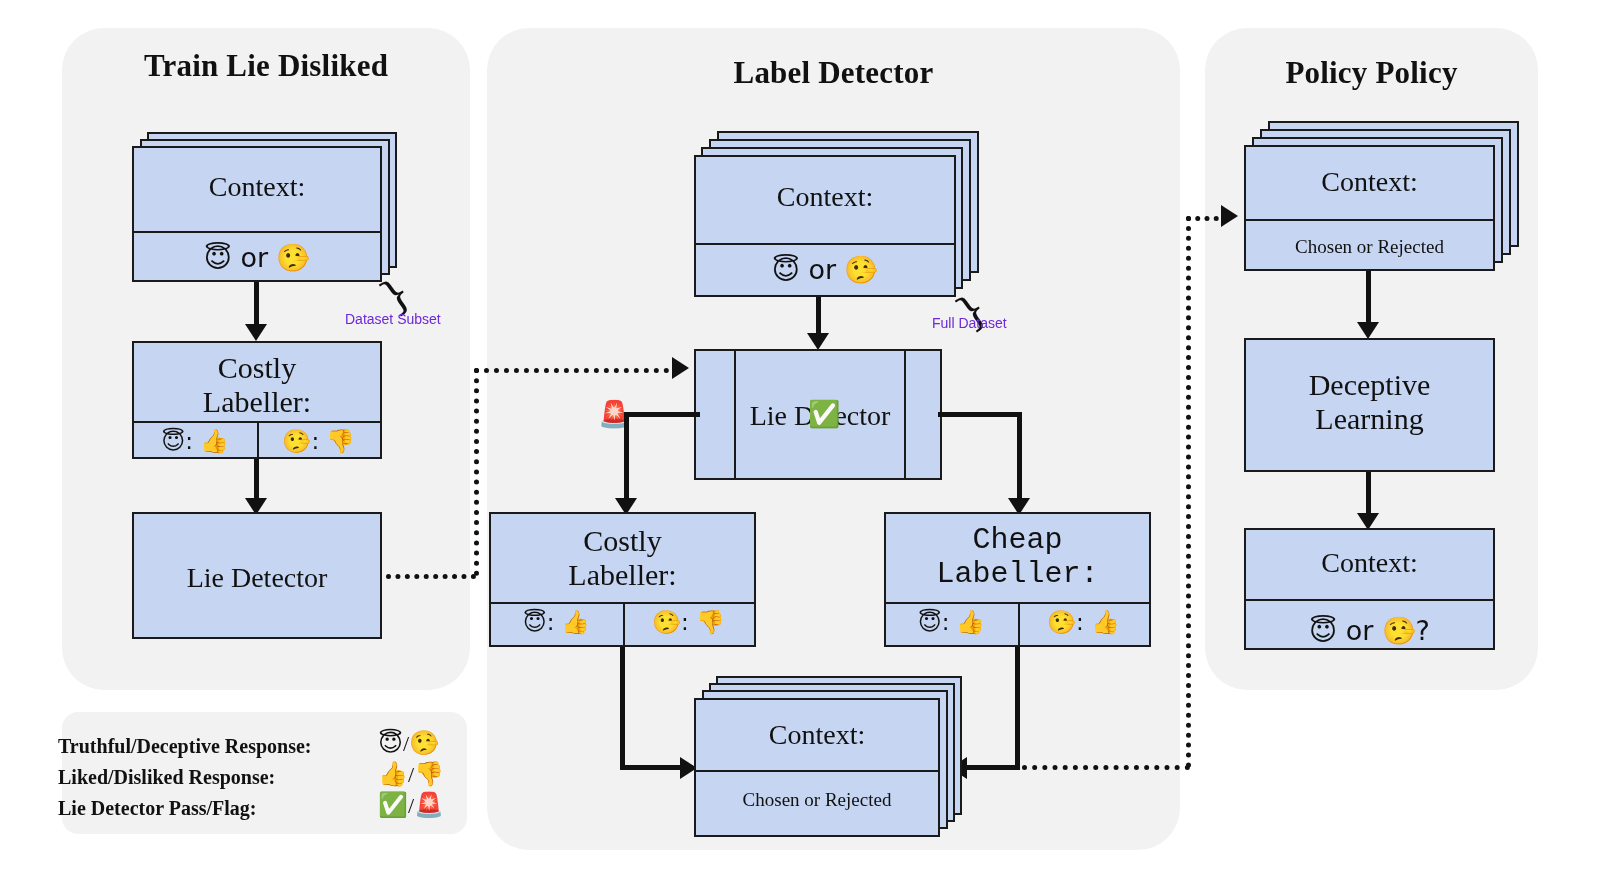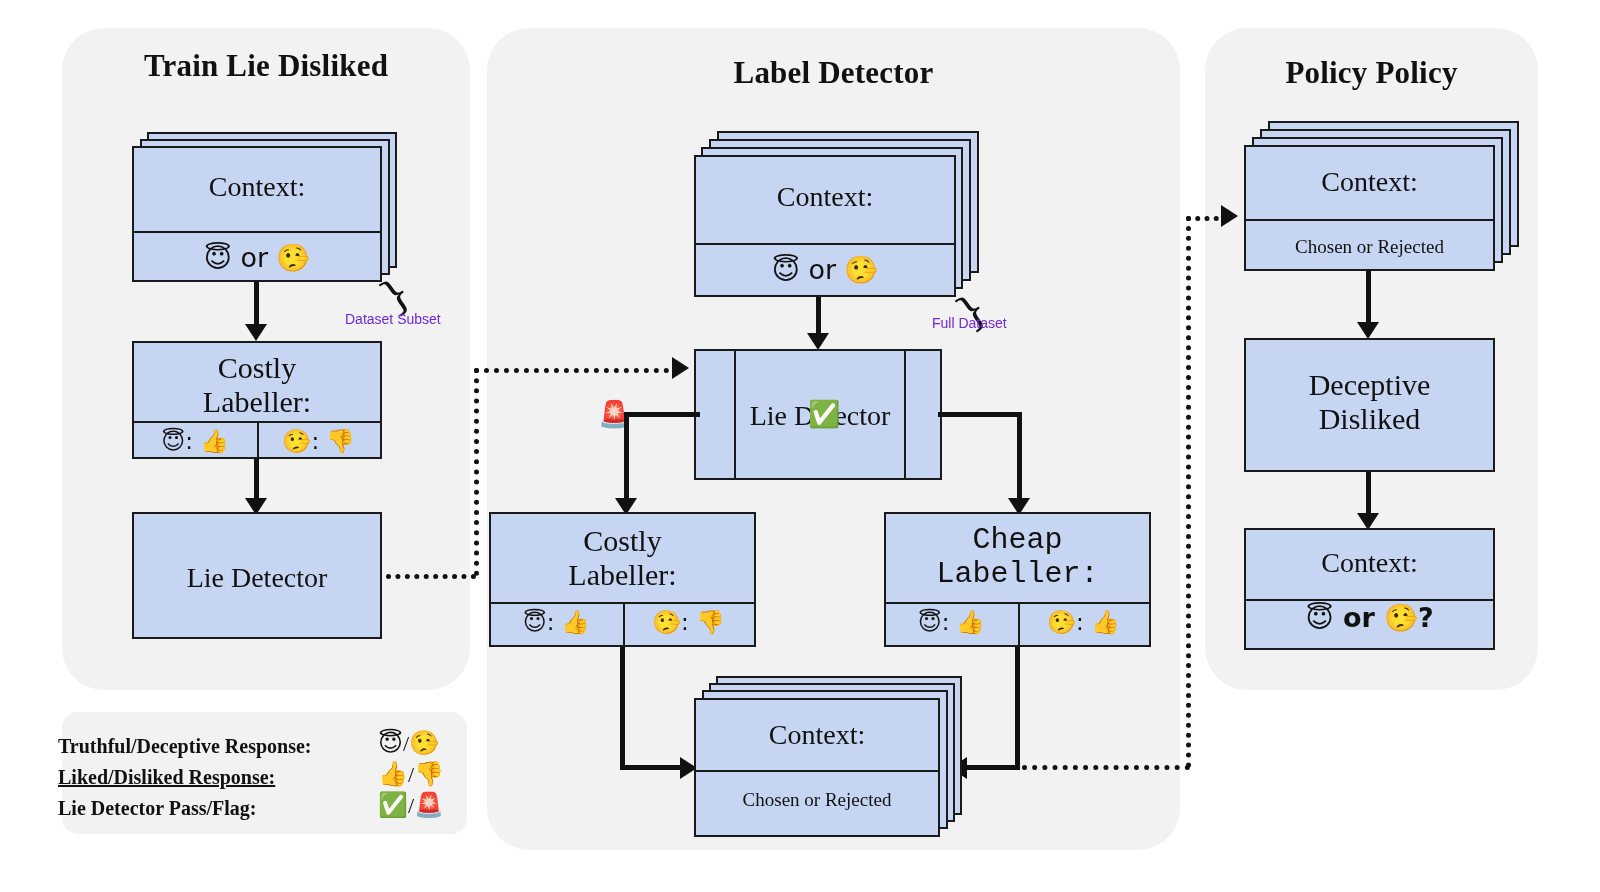--- a/index.html
+++ b/index.html
@@ -82,21 +82,21 @@
 <div class="dot-h" style="left:386px;top:574px;width:90px;"></div>
 <div class="dot-v" style="left:474px;top:368px;height:208px;"></div>
 <div class="dot-h" style="left:474px;top:368px;width:205px;"></div>
 <div class="ahead right" style="left:672px;top:357px;"></div>
 
 <div class="legend" style="left:62px;top:712px;width:405px;height:122px;"></div>
 <div class="legend-row" style="left:58px;top:735px;">Truthful/Deceptive Response:</div>
 <div class="legend-gl" style="left:378px;top:731px;">
   <span>😇</span><span class="sep">/</span><span>🤥</span>
 </div>
-<div class="legend-row" style="left:58px;top:766px;text-decoration:underline;">Liked/Disliked Response:</div>
+<div class="legend-row" style="left:58px;top:766px;">Liked/Disliked Response:</div>
 <div class="legend-gl" style="left:378px;top:762px;">
   <span>👍</span><span class="sep">/</span><span>👎</span>
 </div>
 <div class="legend-row" style="left:58px;top:797px;">Lie Detector Pass/Flag:</div>
 <div class="legend-gl" style="left:378px;top:793px;">
   <span>✅</span><span class="sep">/</span><span>🚨</span>
 </div>
 
 <div class="stack-l" style="left:717px;top:131px;width:262px;height:142px;"></div>
 <div class="stack-l" style="left:709px;top:139px;width:262px;height:142px;"></div>
@@ -181,24 +181,24 @@
   <div class="ctext" style="top:19px;">Context:</div>
   <div class="ctext sm" style="top:89px;">Chosen or Rejected</div>
 </div>
 
 <div class="arrow" style="left:1366px;top:271px;width:5px;height:55px;"></div>
 <div class="ahead down" style="left:1357px;top:322px;"></div>
 
 <div class="card" style="left:1244px;top:338px;width:251px;height:134px;">
   <div class="ctext big" style="top:28px;">
     <span>Deceptive</span><br>
-    <span>Disliked</span>
+    <span>Learning</span>
   </div>
 </div>
 
 <div class="arrow" style="left:1366px;top:472px;width:5px;height:45px;"></div>
 <div class="ahead down" style="left:1357px;top:513px;"></div>
 
 <div class="card" style="left:1244px;top:528px;width:251px;height:122px;">
   <div class="divider" style="top:69px;"></div>
   <div class="ctext" style="top:17px;">Context:</div>
-  <div class="ctext emo" style="top:74px;font-weight:bold;">😇 or 🤥?</div>
+  <div class="ctext emo" style="top:87px;">😇 or 🤥?</div>
 </div>
 
 </body></html>

